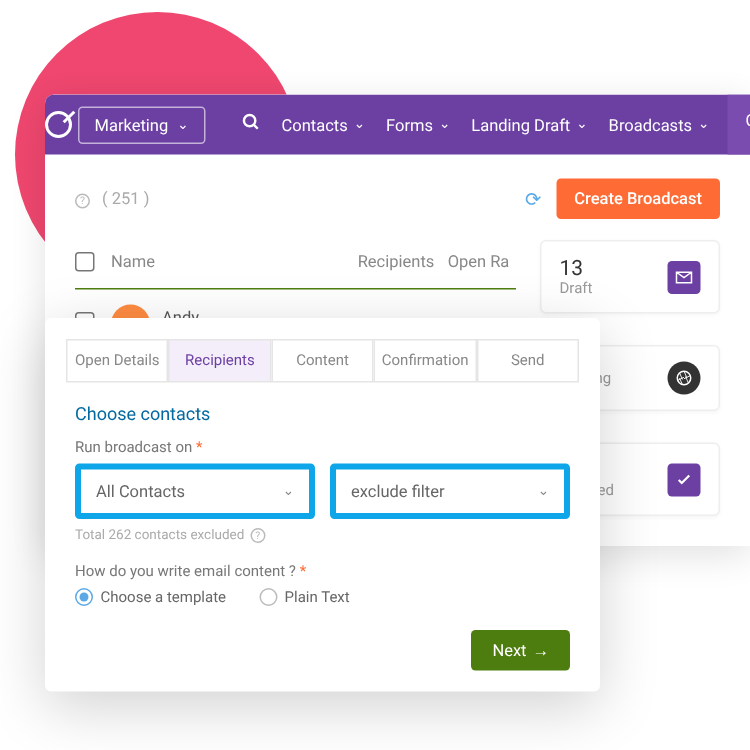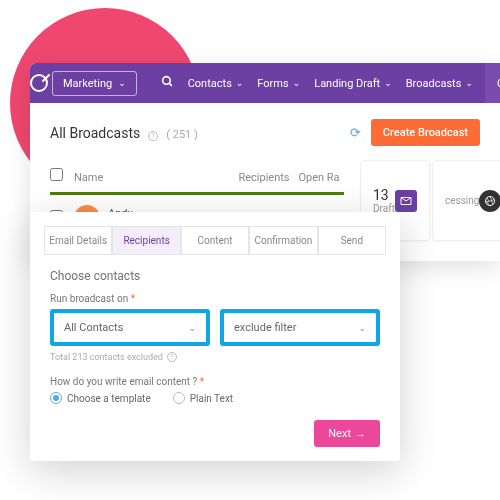--- a/index.html
+++ b/index.html
@@ -7,67 +7,67 @@
 .circle{position:absolute;width:190px;height:190px;border-radius:50%;background:#ef476f;left:10px;top:8px}
 .app{position:absolute;left:30px;top:63px;right:0;background:#fff;border-radius:6px 0 0 6px;box-shadow:0 6px 24px rgba(0,0,0,.12);overflow:hidden}
 .topbar{background:#6c3fa3;height:40px;display:flex;align-items:center;font-size:11px;color:#fff}
 .logo{width:40px;display:flex;align-items:center;justify-content:center}
 .logo-icon{width:18px;height:18px;border:2px solid #fff;border-radius:50%;position:relative}
 .logo-icon::after{content:"";position:absolute;width:2px;height:10px;background:#fff;top:-3px;right:-1px;transform:rotate(45deg)}
 .marketing{border:1px solid rgba(255,255,255,.6);border-radius:3px;padding:5px 10px;display:flex;align-items:center;gap:6px;margin-left:4px}
 .sep{width:1px;height:26px;background:rgba(255,255,255,.25);margin:0 12px}
 .srch{margin-right:14px}
 .nav{display:flex;gap:14px;align-items:center}
-.nav .ni{display:flex;align-items:center;gap:4px;cursor:pointer;white-space:nowrap}
+.nav .ni{display:flex;align-items:flex-start;gap:4px;cursor:pointer;white-space:nowrap}
 .campaigns{background:#7a4cb0;padding:11px 12px;margin-left:-2px;height:40px;display:flex;align-items:center;gap:4px}
 .chev{font-size:9px}
 .body{padding:16px 20px 20px}
 .hdr{display:flex;align-items:center;justify-content:space-between;margin-bottom:14px}
 .hdr-left{display:flex;align-items:baseline;gap:8px;font-size:14px;color:#333}
 .count{color:#aaa;font-size:11px}
 .hdr-right{display:flex;align-items:center;gap:10px}
 .refresh{color:#5aa9e6;font-size:13px}
 .create{background:#ff6b35;color:#fff;border:none;border-radius:3px;padding:7px 12px;font-size:11px;font-weight:500}
 .cols{display:flex;gap:16px}
 .left{flex:1;background:#fff}
-.thead{display:flex;align-items:flex-end;font-size:11px;color:#888;padding:8px 0;border-bottom:3px solid #4d7c0f}
+.thead{display:flex;align-items:flex-start;font-size:11px;color:#888;padding:8px 0;border-bottom:1px solid #4d7c0f}
 .cb{width:24px}
 .cb input{cursor:pointer}
 .cname{flex:1}
 .crec{width:60px;text-align:center}
 .cor{width:50px;text-align:center}
 .trow{display:flex;align-items:center;padding:10px 0;font-size:11px;color:#555}
 .avatar{width:26px;height:26px;border-radius:50%;background:#ff8c42;color:#fff;display:flex;align-items:center;justify-content:center;font-size:10px;font-weight:600;margin-right:8px}
 .draft{font-size:9px;color:#aaa}
-.right{width:120px;display:flex;flex-direction:row;gap:2px}
+.right{width:120px;display:flex;flex-direction:column;gap:21px}
 .card{background:#fff;border:1px solid #eee;border-radius:4px;padding:10px 12px;display:flex;align-items:center;justify-content:space-between;box-shadow:0 1px 3px rgba(0,0,0,.04)}
 .cnum{font-size:14px;color:#333}
 .clab{font-size:10px;color:#999}
 .cicon{width:22px;height:22px;background:#6c3fa3;border-radius:3px;display:flex;align-items:center;justify-content:center}
 .cicon.round{border-radius:50%;background:#333}
 .cicon svg{width:12px;height:12px;fill:#fff}
 .wiz{position:absolute;left:30px;top:212px;width:370px;background:#fff;border-radius:4px;box-shadow:0 10px 40px rgba(0,0,0,.18);padding-bottom:14px}
 .tabs{display:flex;border-bottom:1px solid #e5e5e5;margin:14px 14px 0}
 .tab{flex:1;text-align:center;font-size:10px;color:#888;padding:8px 0;border:1px solid #e5e5e5;border-bottom:none;cursor:pointer;background:#fff}
 .tab.active{background:#f3eef9;color:#6c3fa3}
 .wbody{padding:14px 20px 0}
-.wtitle{font-size:12px;color:#737373;margin-bottom:10px}
+.wtitle{font-size:12px;color:#0369a1;margin-bottom:10px}
 .flabel{font-size:10px;color:#777;margin-bottom:5px}
 .req{color:#ff6b35}
 .selrow{display:flex;gap:10px;margin-bottom:6px}
 .sel{flex:1;border:4px solid #0ea5e9;border-radius:3px;padding:8px 10px;font-size:11px;color:#666;display:flex;justify-content:space-between;align-items:center;cursor:pointer}
 .excl{font-size:9px;color:#aaa;margin-bottom:14px;display:flex;align-items:center;gap:4px}
 .qcirc{width:10px;height:10px;border:1px solid #bbb;border-radius:50%;font-size:7px;display:flex;align-items:center;justify-content:center;color:#bbb}
 .radios{display:flex;gap:22px;margin-bottom:10px}
 .radio{display:flex;align-items:flex-end;gap:5px;font-size:10px;color:#666;cursor:pointer}
 .rdot{width:12px;height:12px;border:1px solid #bbb;border-radius:50%;display:flex;align-items:center;justify-content:center}
 .rdot.on{border-color:#5aa9e6}
 .rdot.on::after{content:"";width:6px;height:6px;background:#5aa9e6;border-radius:50%}
 .wfoot{display:flex;justify-content:flex-end;padding:6px 20px 0}
-.next{background:#ec4899;color:#fff;border:none;border-radius:3px;padding:7px 14px;font-size:11px;display:flex;align-items:center;gap:4px;cursor:pointer}
+.next{background:#4d7c0f;color:#fff;border:none;border-radius:3px;padding:7px 14px;font-size:11px;display:flex;align-items:center;gap:4px;cursor:pointer}
 </style>
 </head>
 <body>
 
 <div class="circle"></div>
 
 <div class="app">
   <div class="topbar">
     <div class="logo">
         <div class="logo-icon"></div>
@@ -102,21 +102,20 @@
         </div>
       <div class="ni campaigns">
           <span>Campaigns</span>
         </div>
     </div>
   </div>
 
   <div class="body">
     <div class="hdr">
       <div class="hdr-left">
-        <span>All Broadcasts</span>
         <span class="qcirc">?</span>
         <span class="count">( 251 )</span>
       </div>
       <div class="hdr-right">
         <span class="refresh">⟳</span>
         <button class="create">Create Broadcast</button>
       </div>
     </div>
 
     <div class="cols">
@@ -176,41 +175,41 @@
               </svg>
             </div>
         </div>
       </div>
     </div>
   </div>
 </div>
 
 <div class="wiz">
   <div class="tabs">
-    <div class="tab">Email Details</div>
+    <div class="tab">Open Details</div>
     <div class="tab active">Recipients</div>
     <div class="tab">Content</div>
     <div class="tab">Confirmation</div>
     <div class="tab">Send</div>
   </div>
   <div class="wbody">
     <div class="wtitle">Choose contacts</div>
     <div class="flabel"><span>Run broadcast on </span><span class="req">*</span></div>
     <div class="selrow">
       <div class="sel">
           <span>All Contacts</span>
           <span class="chev" style="color:#888">⌄</span>
         </div>
       <div class="sel">
           <span>exclude filter</span>
           <span class="chev" style="color:#888">⌄</span>
         </div>
     </div>
     <div class="excl">
-        <span>Total 213 contacts excluded</span>
+        <span>Total 262 contacts excluded</span>
         <span class="qcirc">?</span>
       </div>
     <div class="flabel"><span>How do you write email content ? </span><span class="req">*</span></div>
     <div class="radios">
       <div class="radio">
           <div class="rdot on"></div>
           <span>Choose a template</span>
         </div>
       <div class="radio">
           <div class="rdot"></div>

